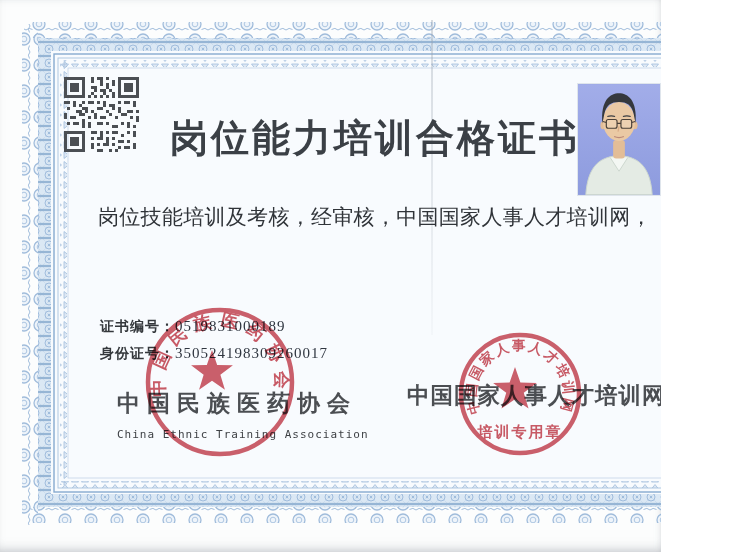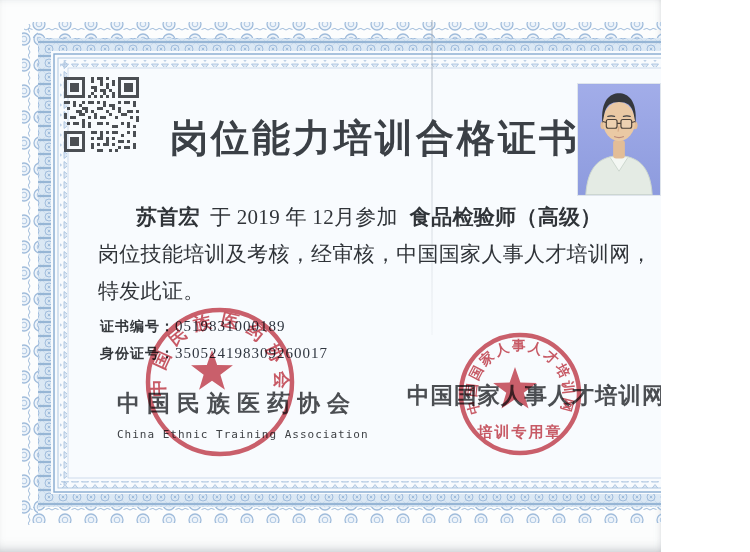--- a/index.html
+++ b/index.html
@@ -158,23 +158,21 @@
       <rect x="44" y="36" width="11" height="9" rx="2" fill="rgba(255,255,255,.15)" stroke="#4a4038" stroke-width="1.2"></rect>
       <path d="M40 40 L44 40 M29 39 L25.5 38 M55 39 L58.5 38" stroke="#4a4038" stroke-width="1.1" fill="none"></path>
       <path d="M42 43 L41 48.5" stroke="#d8ab86" stroke-width="1.2" fill="none"></path>
       <path d="M37 53.5 Q42 55.5 47 53.5" stroke="#bb8a78" stroke-width="1.2" fill="none"></path>
     </svg>
   </div>
 
   <h1 class="title">岗位能力培训合格证书</h1>
 
   <div class="body-text">
-    <p class="line l1"><span class="name">苏首宏</span><span>于 2019 年 12月参加</span><span class="course">食品检验师（高级）</span></p>
     <p class="line">岗位技能培训及考核，经审核，中国国家人事人才培训网，</p>
-    <p class="line">特发此证。</p>
   </div>
 
   <div class="field certrow">
     <span class="flabel">证书编号：</span><span class="fvalue">0519831000189</span>
   </div>
   <div class="field idrow">
     <span class="flabel">身份证号：</span><span class="fvalue">350524198309260017</span>
   </div>
 
   <div class="issuer left">

